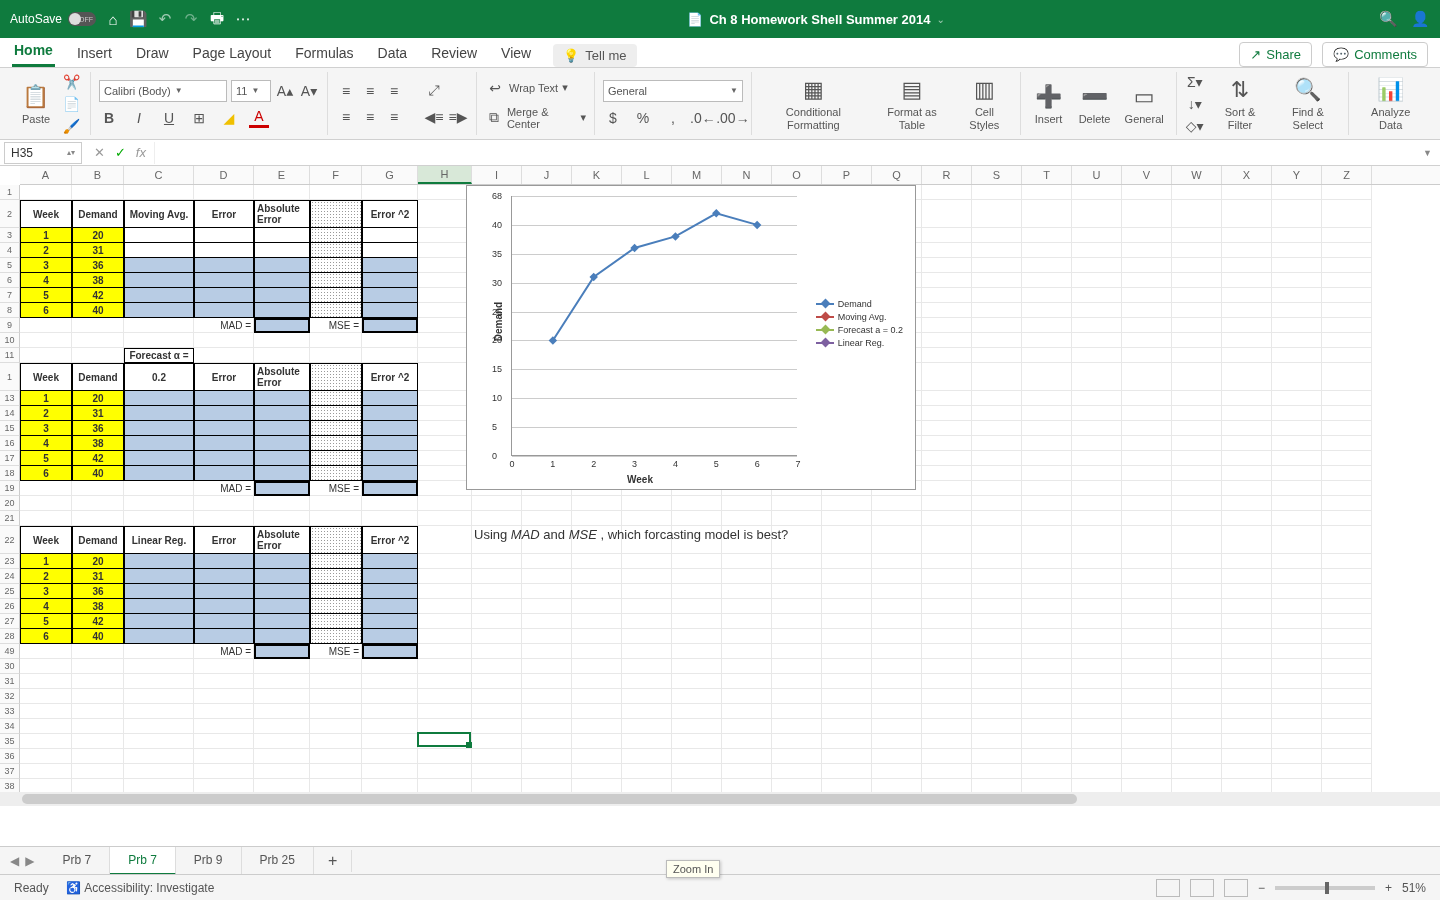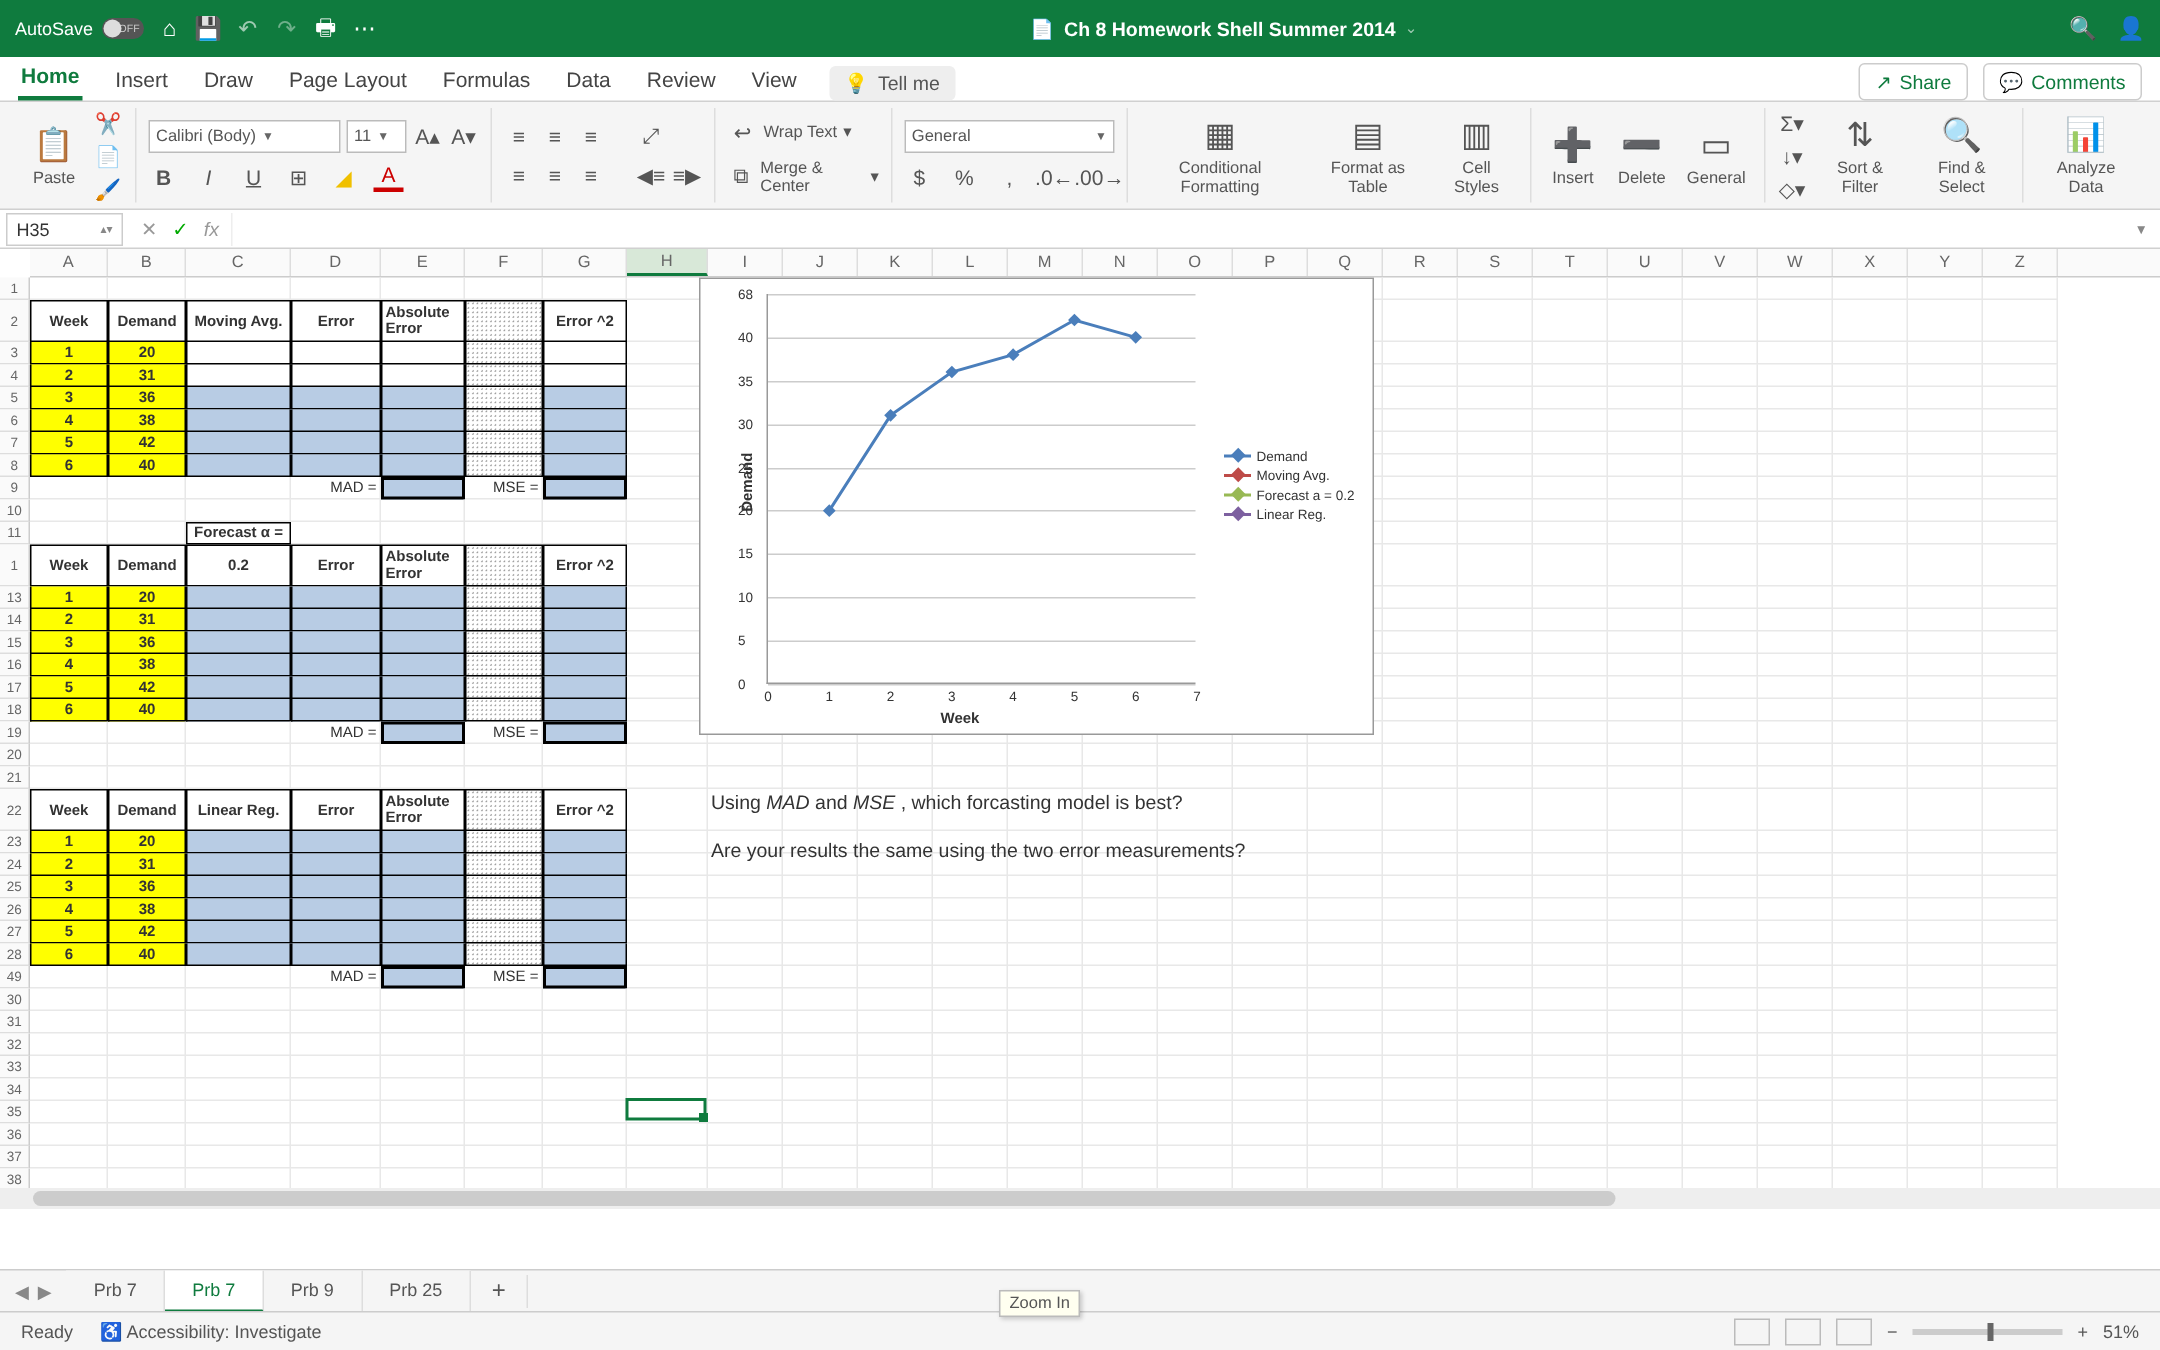--- a/index.html
+++ b/index.html
@@ -1508,21 +1508,20 @@
             <span style="position: absolute; left: 6px; top: -3px; width: 7px; height: 7px; background: rgb(125, 96, 160); transform: rotate(45deg);"></span>
           </span>
           <span>Linear Reg.</span>
         </div>
       </div>
   </div>
 
   <div class="questiontext" style="left:474px;top:361px">
     <span>Using </span><i>MAD</i><span>  and </span><i>MSE</i><span> , which forcasting model is best?</span>
   </div>
-  <div class="questiontext" style="left:474px;top:393px">Are your results the same using the two error measurements?</div>
 
   <div class="scrollh" style="bottom:0">
       <div class="thumb" style="width:1055px"></div>
     </div>
 <div class="selring" style="left: 417px; top: 566px; width: 54px; height: 15px;"></div>
   </div>
 
 <div class="sheetbar">
   <div class="sheetnav">
     <span>◀</span>

